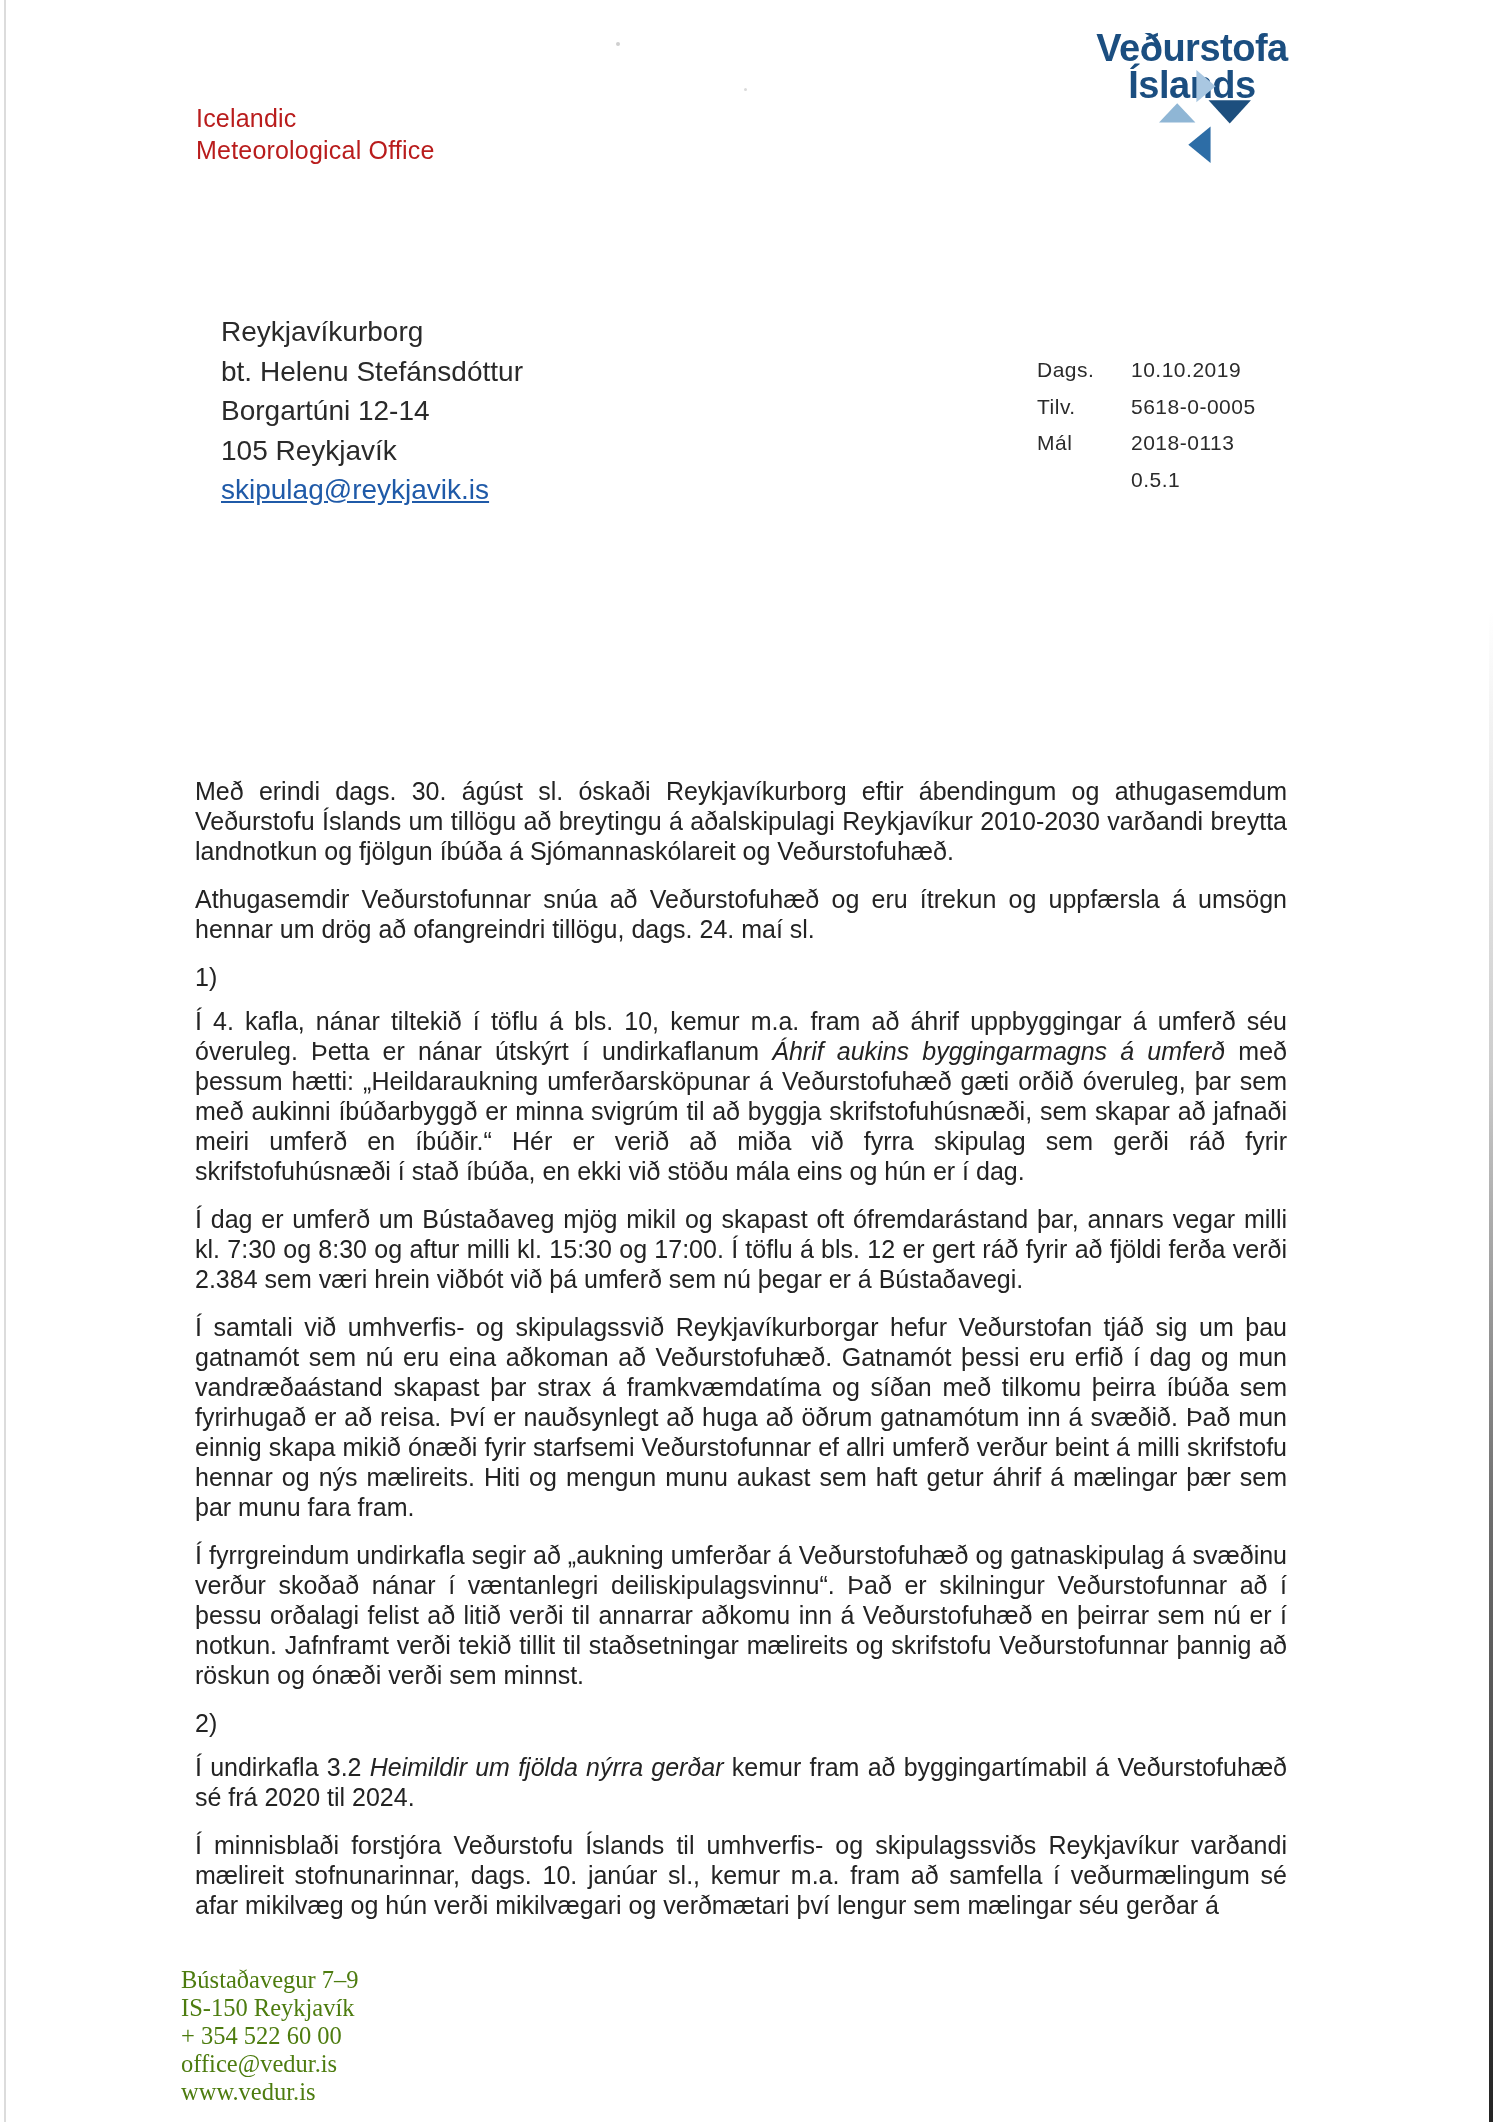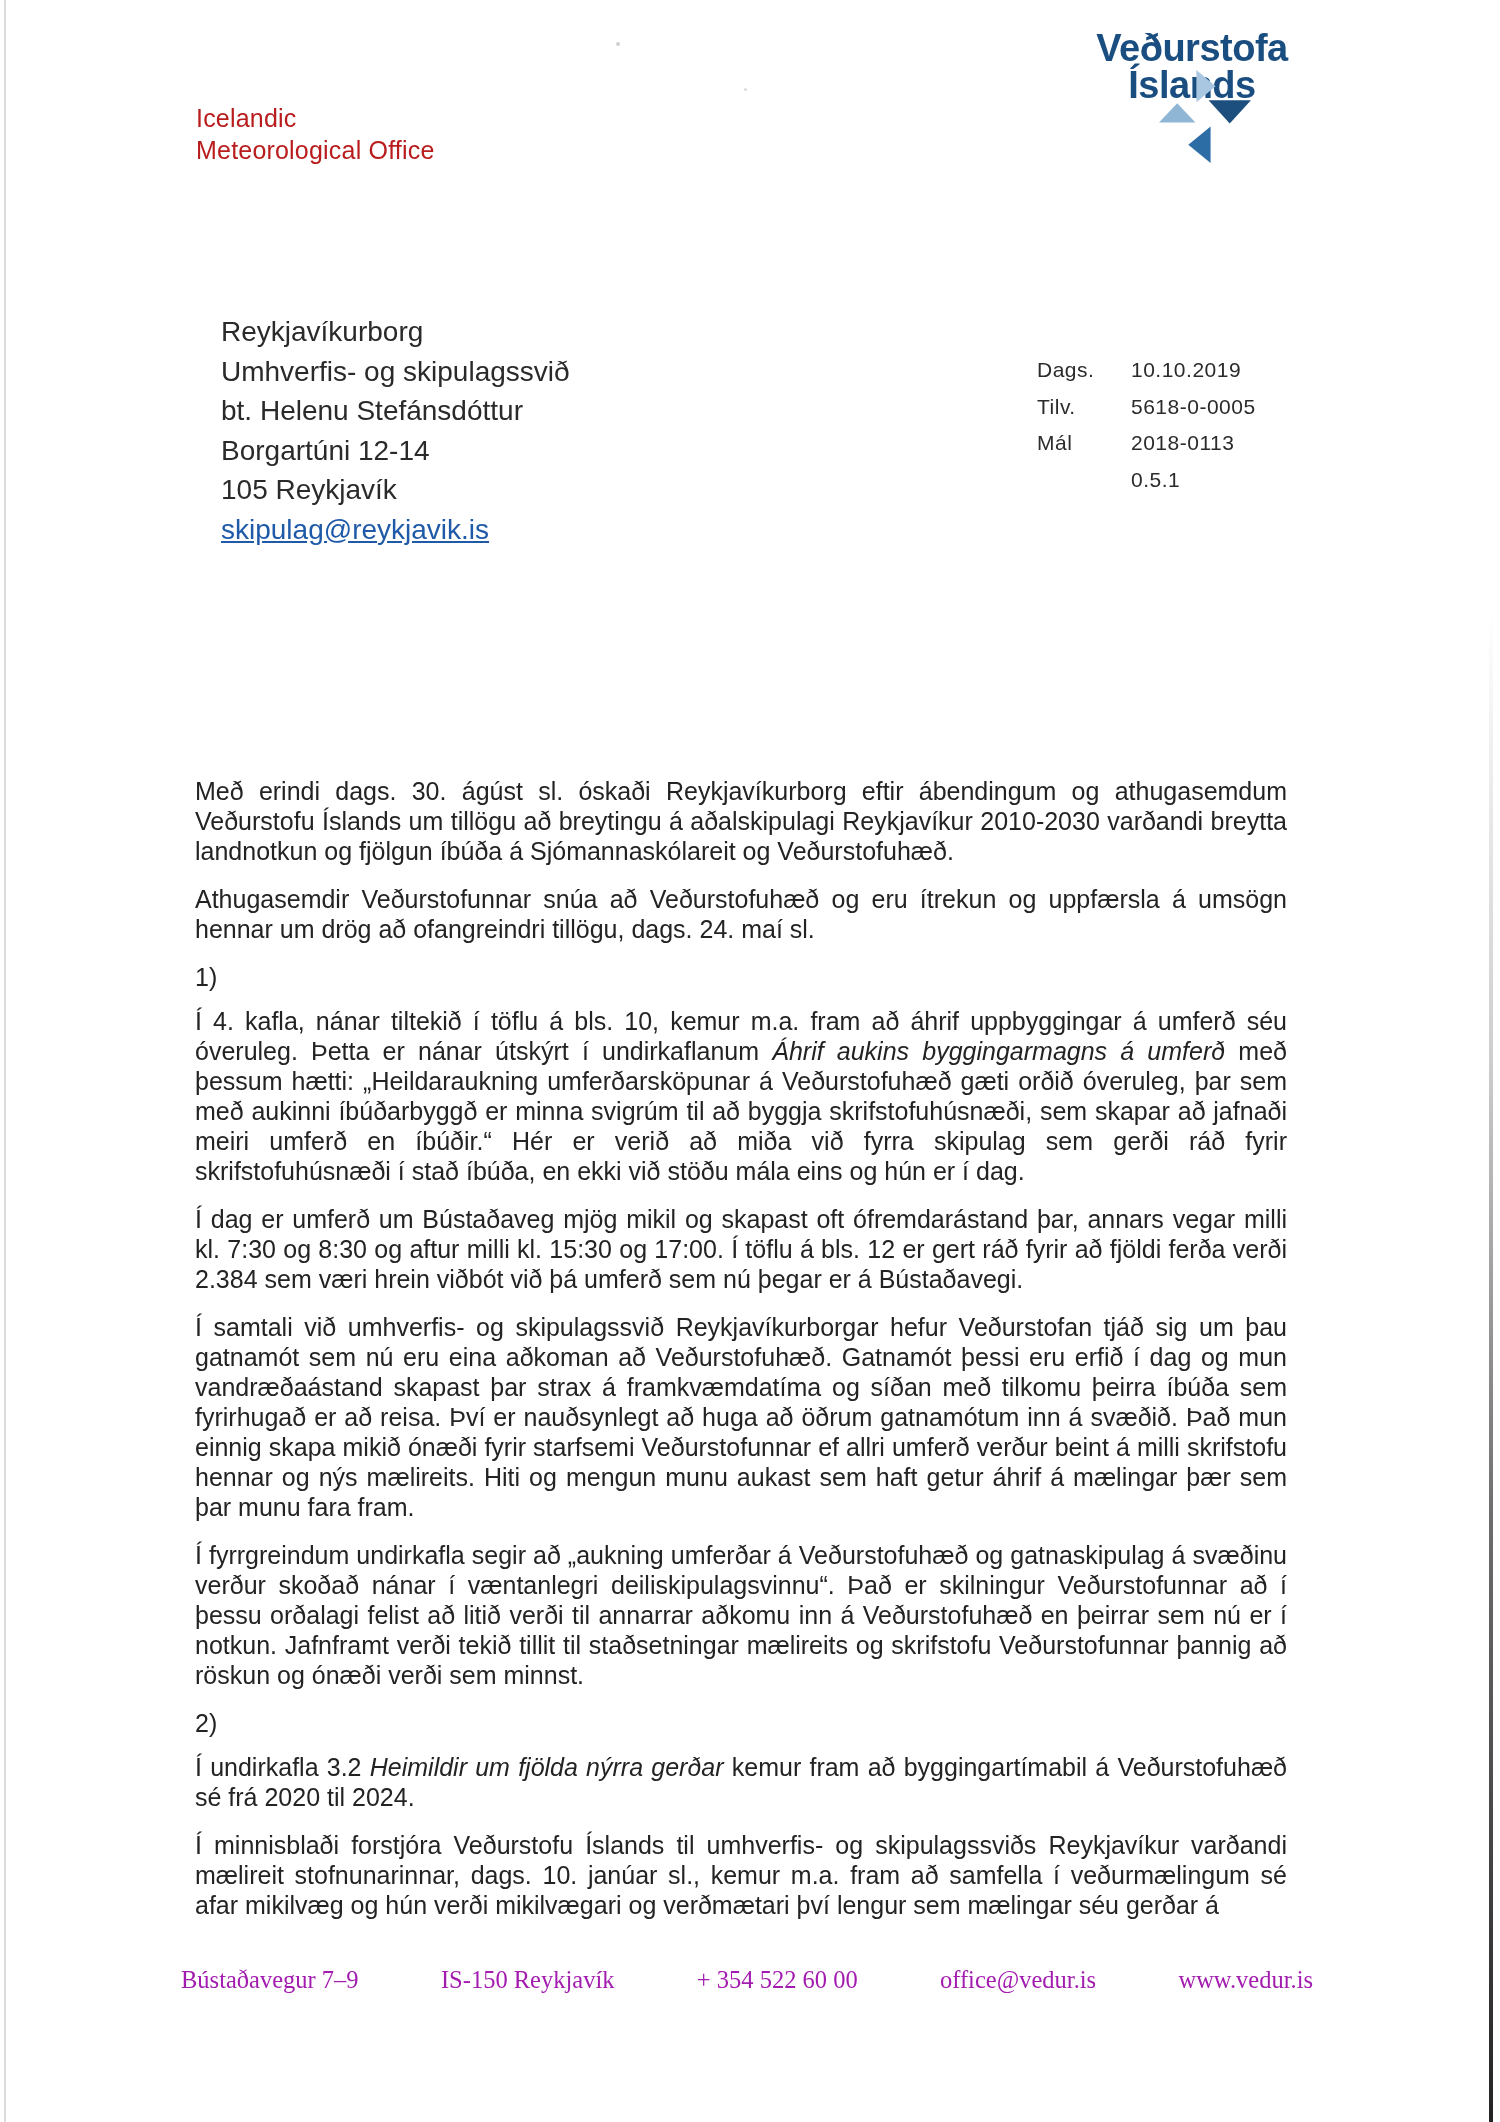--- a/index.html
+++ b/index.html
@@ -64,21 +64,20 @@
       <polygon points="38,0 38,32 57,16" fill="#a9c7e1"></polygon>
       <polygon points="1,52 37,52 19,33" fill="#8fb6d5"></polygon>
       <polygon points="50,30 92,30 71,53" fill="#1d4f7e"></polygon>
       <polygon points="52,56 52,92 30,74" fill="#2d6da6"></polygon>
     </svg>
   </div>
 
   <div class="recipient">
     <div>
         <div>Reykjavíkurborg</div>
-        <div>Umhverfis- og skipulagssvið</div>
         <div>bt. Helenu Stefánsdóttur</div>
         <div>Borgartúni 12-14</div>
         <div>105 Reykjavík</div>
       </div>
     <a class="email" style="color: rgb(31, 90, 168);">skipulag@reykjavik.is</a>
   </div>
 
   <div class="meta">
       <div>Dags.</div>
       <div>10.10.2019</div>
@@ -96,21 +95,21 @@
       <p class="marker"><span>1)</span></p>
       <p><span>Í 4. kafla, nánar tiltekið í töflu á bls. 10, kemur m.a. fram að áhrif uppbyggingar á umferð séu óveruleg. Þetta er nánar útskýrt í undirkaflanum </span><em>Áhrif aukins byggingarmagns á umferð</em><span> með þessum hætti: „Heildaraukning umferðarsköpunar á Veðurstofuhæð gæti orðið óveruleg, þar sem með aukinni íbúðarbyggð er minna svigrúm til að byggja skrifstofuhúsnæði, sem skapar að jafnaði meiri umferð en íbúðir.“ Hér er verið að miða við fyrra skipulag sem gerði ráð fyrir skrifstofuhúsnæði í stað íbúða, en ekki við stöðu mála eins og hún er í dag.</span></p>
       <p><span>Í dag er umferð um Bústaðaveg mjög mikil og skapast oft ófremdarástand þar, annars vegar milli kl. 7:30 og 8:30 og aftur milli kl. 15:30 og 17:00. Í töflu á bls. 12 er gert ráð fyrir að fjöldi ferða verði 2.384 sem væri hrein viðbót við þá umferð sem nú þegar er á Bústaðavegi.</span></p>
       <p><span>Í samtali við umhverfis- og skipulagssvið Reykjavíkurborgar hefur Veðurstofan tjáð sig um þau gatnamót sem nú eru eina aðkoman að Veðurstofuhæð. Gatnamót þessi eru erfið í dag og mun vandræðaástand skapast þar strax á framkvæmdatíma og síðan með tilkomu þeirra íbúða sem fyrirhugað er að reisa. Því er nauðsynlegt að huga að öðrum gatnamótum inn á svæðið. Það mun einnig skapa mikið ónæði fyrir starfsemi Veðurstofunnar ef allri umferð verður beint á milli skrifstofu hennar og nýs mælireits. Hiti og mengun munu aukast sem haft getur áhrif á mælingar þær sem þar munu fara fram.</span></p>
       <p><span>Í fyrrgreindum undirkafla segir að „aukning umferðar á Veðurstofuhæð og gatnaskipulag á svæðinu verður skoðað nánar í væntanlegri deiliskipulagsvinnu“. Það er skilningur Veðurstofunnar að í þessu orðalagi felist að litið verði til annarrar aðkomu inn á Veðurstofuhæð en þeirrar sem nú er í notkun. Jafnframt verði tekið tillit til staðsetningar mælireits og skrifstofu Veðurstofunnar þannig að röskun og ónæði verði sem minnst.</span></p>
       <p class="marker"><span>2)</span></p>
       <p><span>Í undirkafla 3.2 </span><em>Heimildir um fjölda nýrra gerðar</em><span> kemur fram að byggingartímabil á Veðurstofuhæð sé frá 2020 til 2024.</span></p>
       <p><span>Í minnisblaði forstjóra Veðurstofu Íslands til umhverfis- og skipulagssviðs Reykjavíkur varðandi mælireit stofnunarinnar, dags. 10. janúar sl., kemur m.a. fram að samfella í veðurmælingum sé afar mikilvæg og hún verði mikilvægari og verðmætari því lengur sem mælingar séu gerðar á</span></p>
     </div>
 
-  <div class="page-footer" style="color: #a21caf;">
+  <div class="page-footer" style="color: #4d7c0f; flex-direction: column;">
       <span>Bústaðavegur 7–9</span>
       <span>IS-150 Reykjavík</span>
       <span>+ 354 522 60 00</span>
       <span>office@vedur.is</span>
       <span>www.vedur.is</span>
     </div>
 
 </div>
 
 </body></html>

